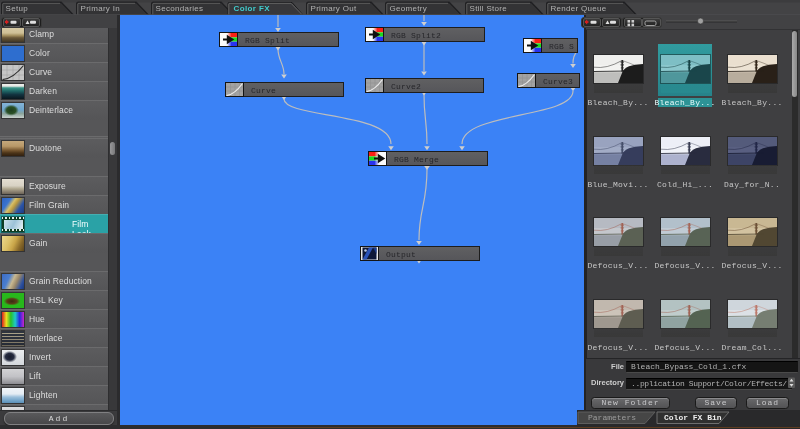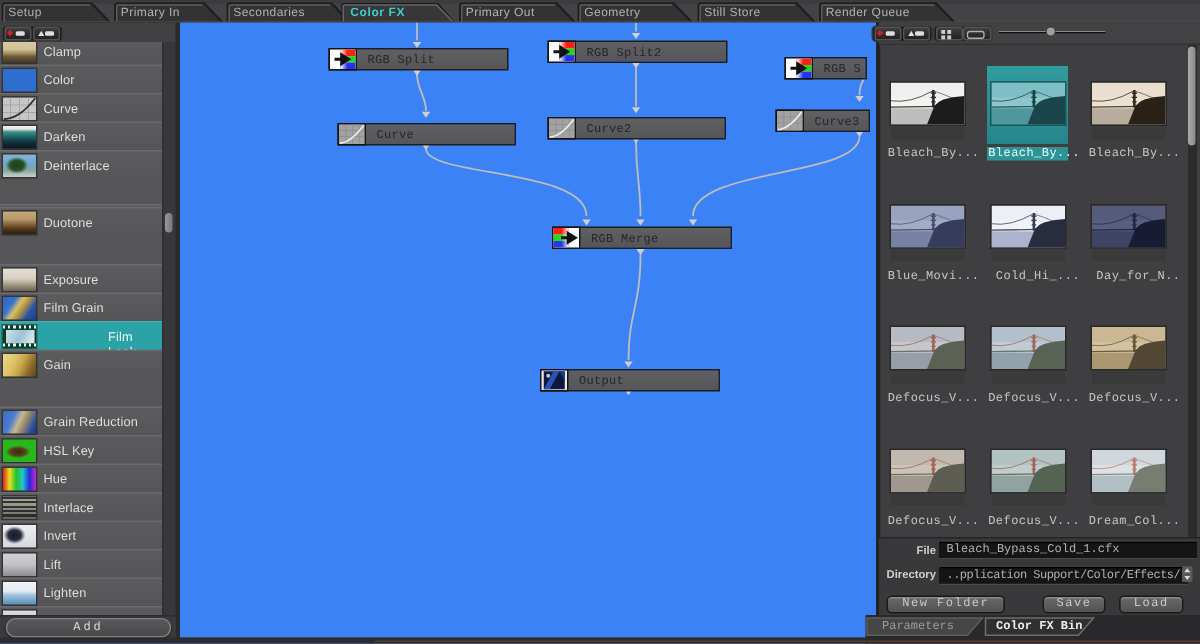--- a/index.html
+++ b/index.html
@@ -28,21 +28,21 @@
 .node .nt{position:absolute;left:25px;top:2.5px;font-size:8px;color:#26262a;letter-spacing:0.2px;white-space:nowrap;}
 .nicon{position:absolute;left:0px;top:0px;width:17px;height:13px;background:#fff;outline:1px solid #141414;}
 #cborder{left:584px;top:15px;width:3px;height:410px;background:#232325;}
 
 #rpanel{left:587px;top:15px;width:213px;height:414px;background:#3f3f41;}
 #rtoolbar{left:586px;top:15px;width:214px;height:14px;background:#424244;border-bottom:1px solid #323234;}
 
 .ph{position:absolute;width:49px;height:28px;filter:blur(0.5px);outline:1px solid rgba(18,18,18,0.45);}
 .refl{position:absolute;width:49px;height:9px;overflow:hidden;opacity:0.8;}
 .refl::after{content:"";position:absolute;left:0;top:0;width:49px;height:9px;background:linear-gradient(180deg,var(--rb1,rgba(56,56,56,0.62)),var(--rb2,#383838) 90%);}
-.plabel{position:absolute;width:70px;text-align:right;font-size:8px;color:#c6c6c6;letter-spacing:0.3px;}
+.plabel{position:absolute;width:70px;text-align:center;font-size:8px;color:#c6c6c6;letter-spacing:0.3px;}
 
 .well{position:absolute;background:#1d1d1d;border:1px solid #3a3a3a;border-radius:3px;}
 .tbtn{position:absolute;height:8px;background:linear-gradient(180deg,#3c3c3c,#222);border:1px solid #555;border-radius:2px;}
 
 .flabel{position:absolute;font-family:"Liberation Sans",sans-serif;font-weight:bold;font-size:7.5px;color:#cfcfcf;text-align:right;}
 .field{position:absolute;background:#151515;border-top:1px solid #000;border-bottom:1px solid #4a4a4a;color:#b2b2b2;font-size:8px;line-height:10px;padding-left:5px;border-radius:1px;white-space:nowrap;overflow:hidden;}
 .btn{position:absolute;background:linear-gradient(180deg,#69696b,#525254);border:1px solid #1a1a1a;border-radius:3.5px;box-shadow:inset 0 1px 0 #8a8a8c;color:#c9c9cb;font-size:8px;letter-spacing:1px;text-align:center;}
 #bottombar{left:0;top:425px;width:800px;height:4px;background:#2c2c2e;}
 #brown{left:250px;top:427.2px;width:550px;height:1.3px;background:#5e3c20;z-index:30;}
 #rstrip{left:577px;top:410px;width:223px;height:19px;background:#29292b;}

